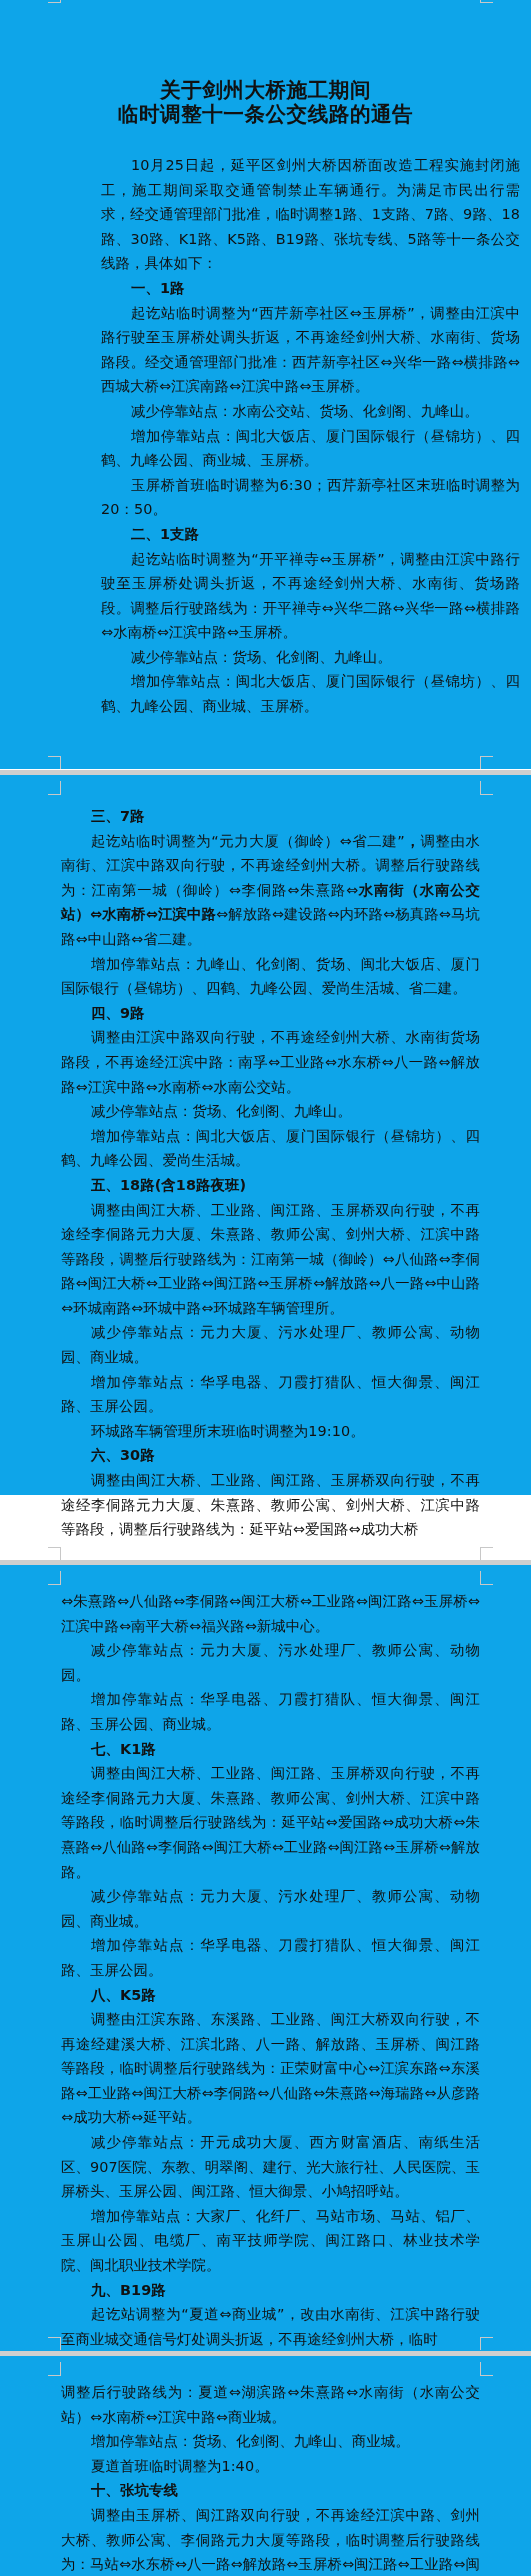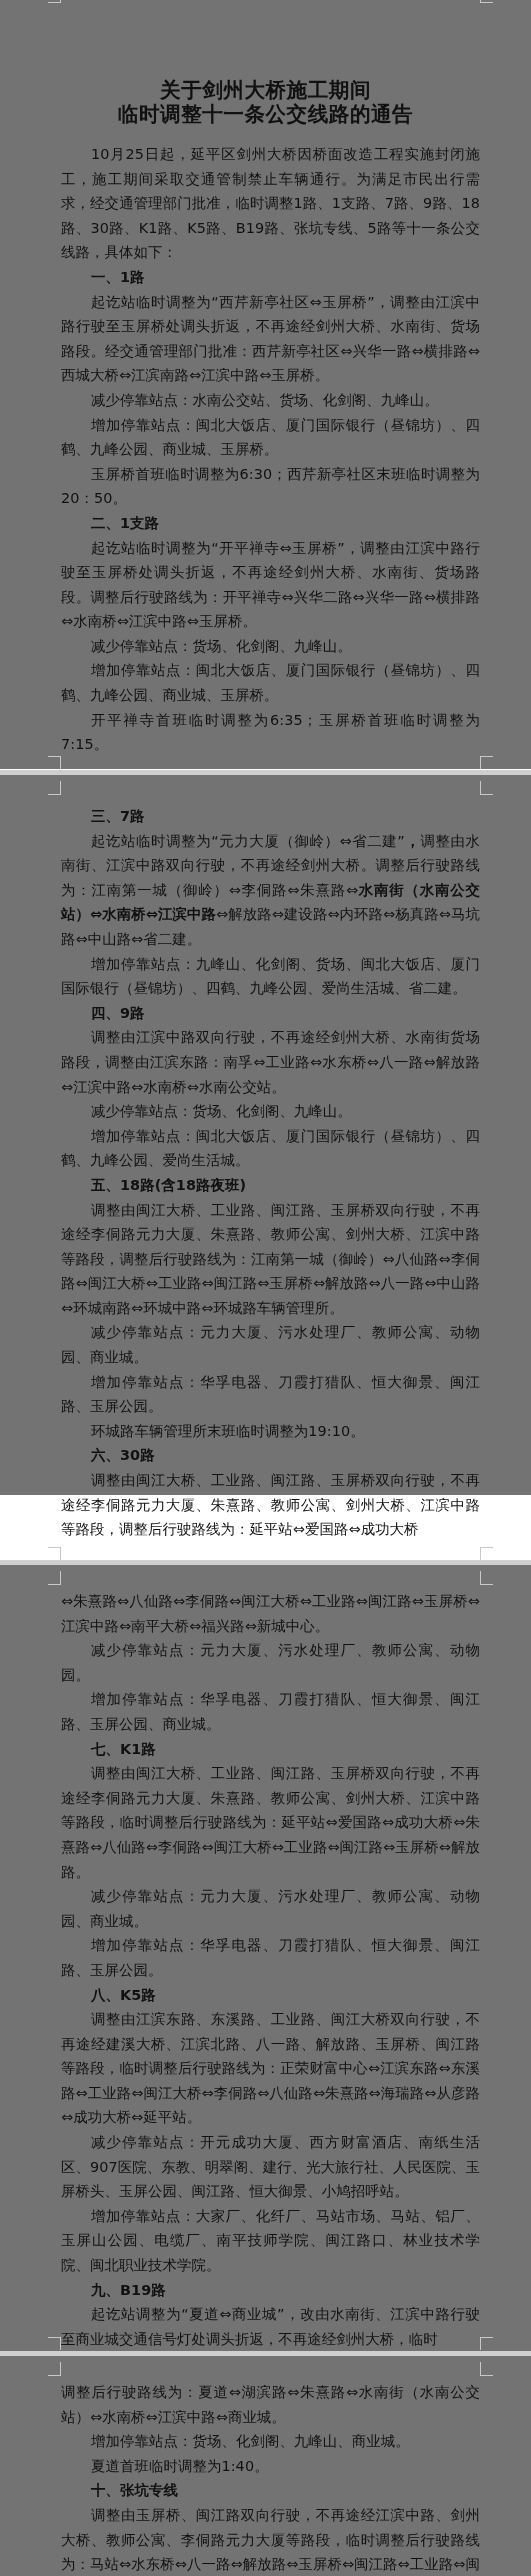--- a/index.html
+++ b/index.html
@@ -8,21 +8,21 @@
     height: 3124px;
     position: relative;
     overflow: hidden;
     font-family: "DejaVu Sans", "Liberation Sans", sans-serif;
     color: #111111;
   }
   .page {
     position: absolute;
     left: 0;
     width: 531px;
-    background: #737373;
+    background: #0ea5e9;
   }
   .page-gap {
     position: absolute;
     left: 0;
     width: 531px;
     height: 5.2px;
     background: #cfcfcf;
   }
   .corner {
     position: absolute;
@@ -65,53 +65,52 @@
 
 <div class="page" style="top:0; height:769px;">
   <div class="corner bl" style="left:48px; top:-10.3px;"></div>
   <div class="corner br" style="left:480px; top:-10.3px;"></div>
 
   <div class="title" style="top:78px;">
     <div>关于剑州大桥施工期间</div>
     <div>临时调整十一条公交线路的通告</div>
   </div>
 
-  <div class="content" style="top:142px;">
+  <div class="content" style="top:153px;margin-left:40px;">
     <p class="indent">10月25日起，延平区剑州大桥因桥面改造工程实施封闭施工，施工期间采取交通管制禁止车辆通行。为满足市民出行需求，经交通管理部门批准，临时调整1路、1支路、7路、9路、18路、30路、K1路、K5路、B19路、张坑专线、5路等十一条公交线路，具体如下：</p>
 
     <p class="heading">一、1路</p>
     <p class="indent">起讫站临时调整为“西芹新亭社区⇔玉屏桥”，调整由江滨中路行驶至玉屏桥处调头折返，不再途经剑州大桥、水南街、货场路段。经交通管理部门批准：西芹新亭社区⇔兴华一路⇔横排路⇔西城大桥⇔江滨南路⇔江滨中路⇔玉屏桥。</p>
     <p class="indent">减少停靠站点：水南公交站、货场、化剑阁、九峰山。</p>
     <p class="indent">增加停靠站点：闽北大饭店、厦门国际银行（昼锦坊）、四鹤、九峰公园、商业城、玉屏桥。</p>
     <p class="indent">玉屏桥首班临时调整为6:30；西芹新亭社区末班临时调整为20：50。</p>
 
     <p class="heading">二、1支路</p>
     <p class="indent">起讫站临时调整为“开平禅寺⇔玉屏桥”，调整由江滨中路行驶至玉屏桥处调头折返，不再途经剑州大桥、水南街、货场路段。调整后行驶路线为：开平禅寺⇔兴华二路⇔兴华一路⇔横排路⇔水南桥⇔江滨中路⇔玉屏桥。</p>
     <p class="indent">减少停靠站点：货场、化剑阁、九峰山。</p>
     <p class="indent">增加停靠站点：闽北大饭店、厦门国际银行（昼锦坊）、四鹤、九峰公园、商业城、玉屏桥。</p>
-    <p class="indent">开平禅寺首班临时调整为6:35；玉屏桥首班临时调整为7:15。</p>
   </div>
 
   <div class="corner tl" style="left:48px; top:756px;"></div>
   <div class="corner tr" style="left:480px; top:756px;"></div>
 </div>
 
 <div class="page-gap" style="top:770px;"></div>
 
 <div class="page" style="top:775px; height:720px;">
   <div class="corner bl" style="left:48px; top:6.2px;"></div>
   <div class="corner br" style="left:480px; top:6.2px;"></div>
 
   <div class="content" style="top:29px;">
     <p class="heading">三、7路</p>
     <p class="indent"><span>起讫站临时调整为“元力大厦（御岭）⇔省二建”</span><span class="b">，</span><span>调整由水南街、江滨中路双向行驶，不再途经剑州大桥。调整后行驶路线为：江南第一城（御岭）⇔李侗路⇔朱熹路⇔</span><span class="b">水南街（水南公交站）⇔水南桥⇔江滨中路</span><span>⇔解放路⇔建设路⇔内环路⇔杨真路⇔马坑路⇔中山路⇔省二建。</span></p>
     <p class="indent">增加停靠站点：九峰山、化剑阁、货场、闽北大饭店、厦门国际银行（昼锦坊）、四鹤、九峰公园、爱尚生活城、省二建。</p>
 
     <p class="heading">四、9路</p>
-    <p class="indent">调整由江滨中路双向行驶，不再途经剑州大桥、水南街货场路段，调整由江滨东路：南孚⇔工业路⇔水东桥⇔八一路⇔解放路⇔江滨中路⇔水南桥⇔水南公交站。</p>
+    <p class="indent">调整由江滨中路双向行驶，不再途经剑州大桥、水南街货场路段，不再途经江滨中路：南孚⇔工业路⇔水东桥⇔八一路⇔解放路⇔江滨中路⇔水南桥⇔水南公交站。</p>
     <p class="indent">减少停靠站点：货场、化剑阁、九峰山。</p>
     <p class="indent">增加停靠站点：闽北大饭店、厦门国际银行（昼锦坊）、四鹤、九峰公园、爱尚生活城。</p>
 
     <p class="heading">五、18路(含18路夜班)</p>
     <p class="indent">调整由闽江大桥、工业路、闽江路、玉屏桥双向行驶，不再途经李侗路元力大厦、朱熹路、教师公寓、剑州大桥、江滨中路等路段，调整后行驶路线为：江南第一城（御岭）⇔八仙路⇔李侗路⇔闽江大桥⇔工业路⇔闽江路⇔玉屏桥⇔解放路⇔八一路⇔中山路⇔环城南路⇔环城中路⇔环城路车辆管理所。</p>
     <p class="indent">减少停靠站点：元力大厦、污水处理厂、教师公寓、动物园、商业城。</p>
     <p class="indent">增加停靠站点：华孚电器、刀霞打猎队、恒大御景、闽江路、玉屏公园。</p>
     <p class="indent">环城路车辆管理所末班临时调整为19:10。</p>
 
     <p class="heading">六、30路</p>

